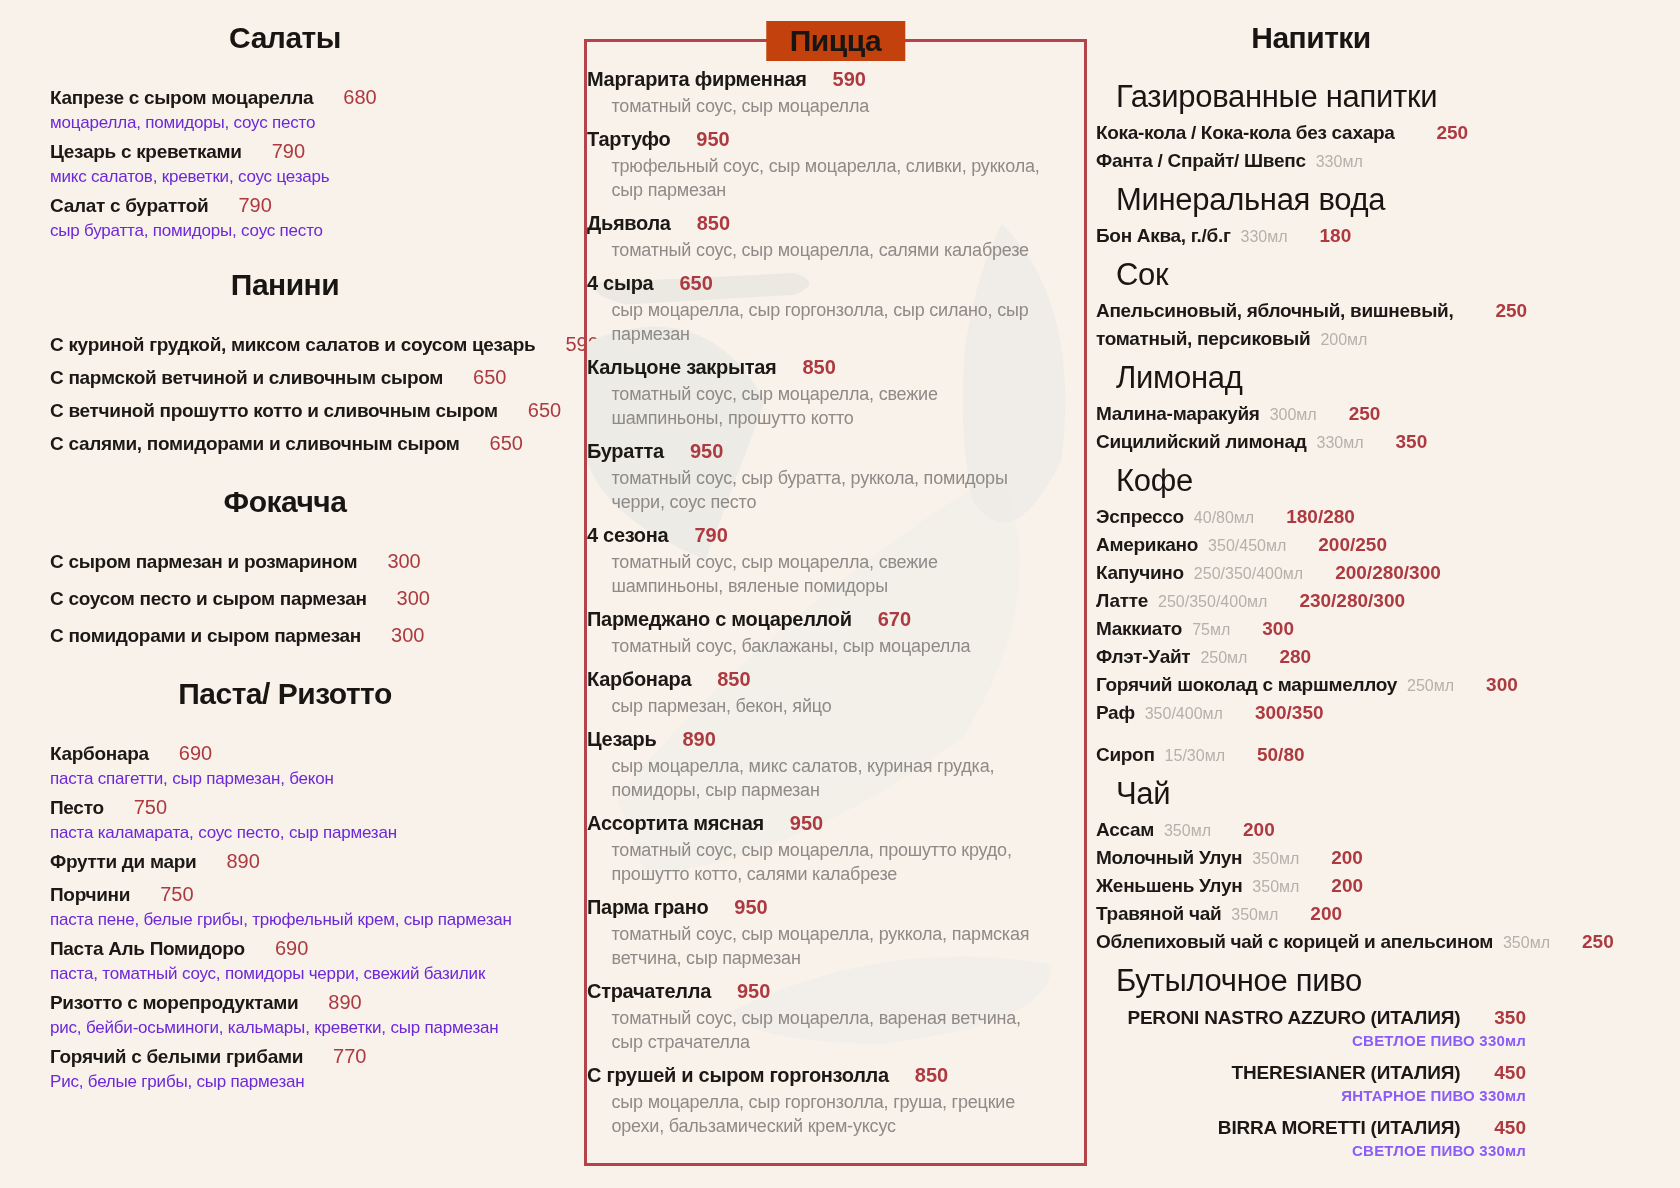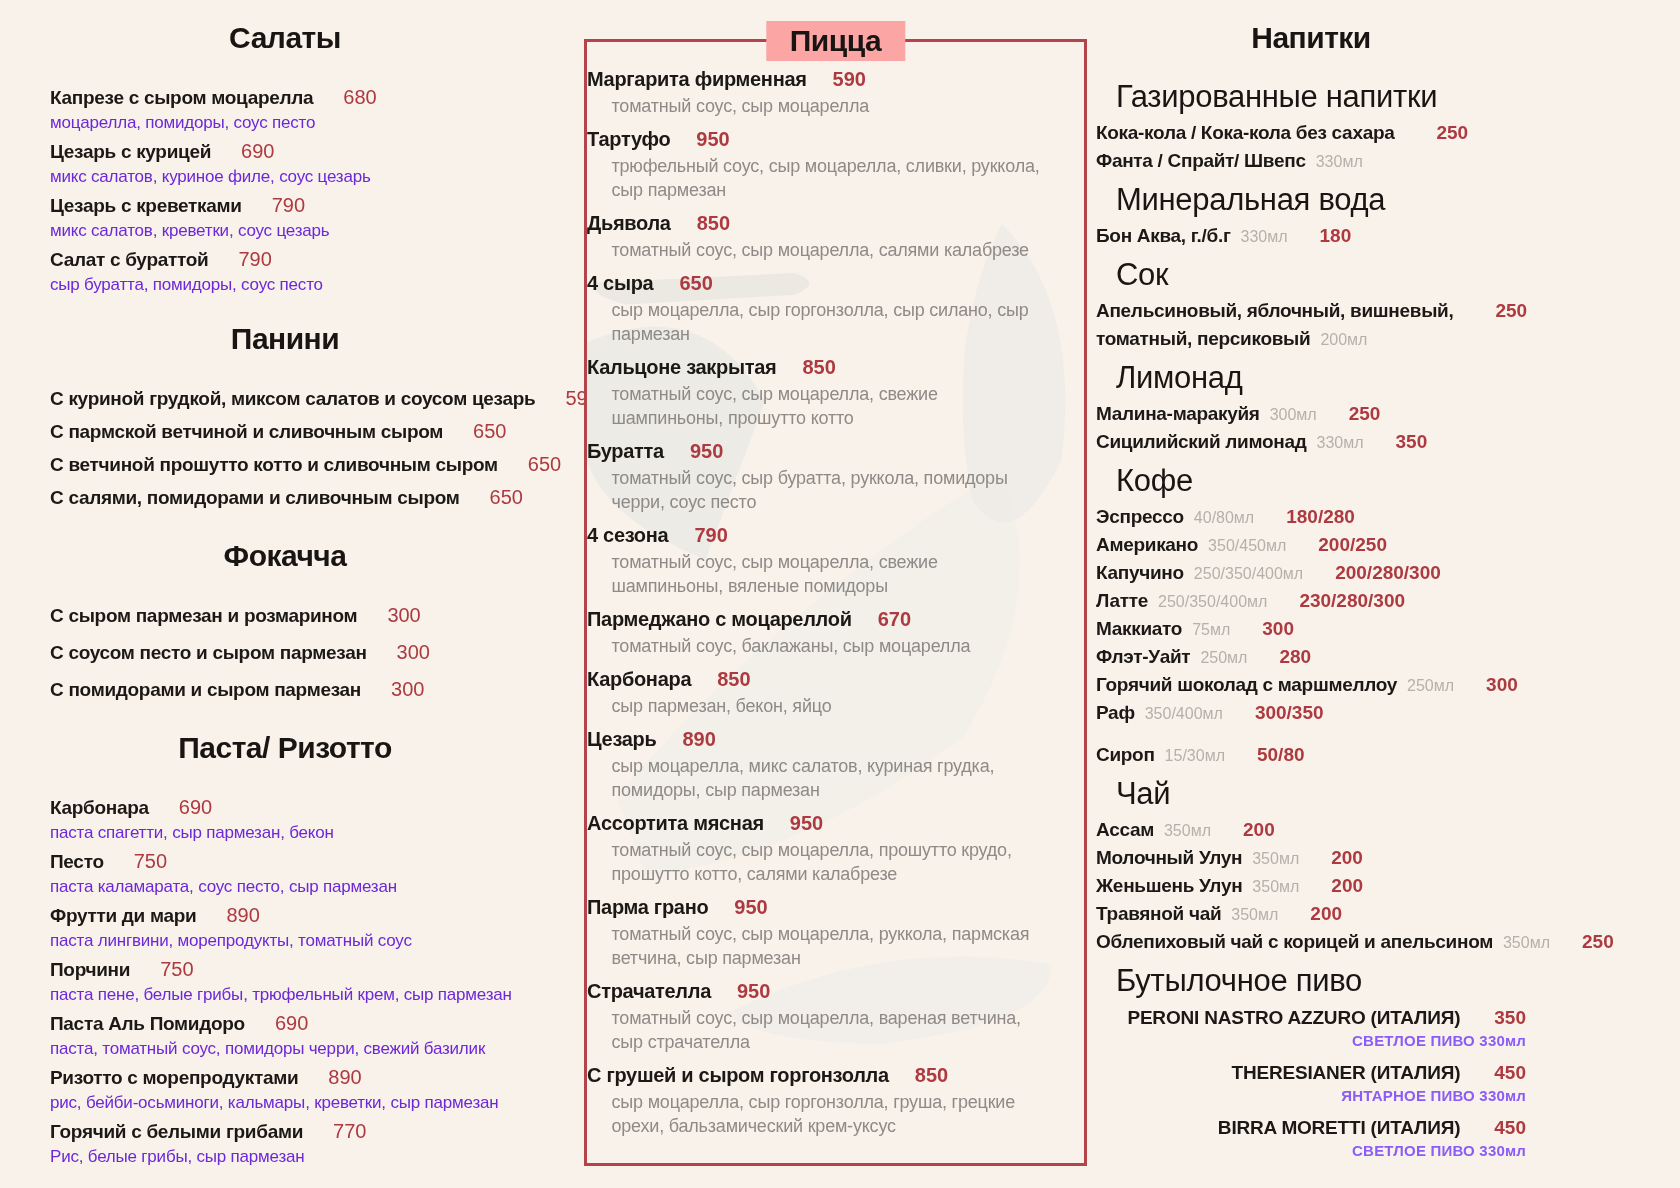--- a/index.html
+++ b/index.html
@@ -19,21 +19,21 @@
   .pizza-inner{position:relative;z-index:1;padding:24px 8px 0 0;text-align:left;}
   .watermark{position:absolute;left:0;top:0;width:100%;height:100%;z-index:0;pointer-events:none;}
 
   .sec-title{
     font-size:30px;font-weight:700;text-align:center;line-height:36px;
     letter-spacing:-0.5px;margin:26px 0 28px 0;color:#181512;
   }
   .sec-title.first{margin-top:0;}
   .pizza-title{
     position:absolute;top:-21px;left:50%;transform:translateX(-50%);
-    background:#fca5a5;padding:0 24px;font-size:30px;font-weight:700;
+    background:#c2410c;padding:0 24px;font-size:30px;font-weight:700;
     line-height:40px;letter-spacing:-0.5px;white-space:nowrap;color:#181512;z-index:2;
   }
 
   
   .mi{margin-bottom:5px;}
   .mi .line{white-space:nowrap;line-height:27px;}
   .mi-name{font-size:19px;font-weight:700;letter-spacing:-0.3px;color:#1b1816;}
   .mi-price{font-size:20px;font-weight:400;color:#ad3a40;margin-left:30px;}
   .mi-desc{font-size:17px;line-height:21px;color:#6d28d9;letter-spacing:-0.2px;}
   .mi.gap-b{margin-bottom:9px;}
@@ -69,24 +69,20 @@
 
 <div class="col-left">
 
   <div>
     <div class="sec-title first">Салаты</div>
     <div class="mi">
       <div class="line"><span class="mi-name">Капрезе с сыром моцарелла</span><span class="mi-price">680</span></div>
       <div class="mi-desc">моцарелла, помидоры, соус песто</div>
     </div>
     <div class="mi">
-      <div class="line"><span class="mi-name">Цезарь с курицей</span><span class="mi-price">690</span></div>
-      <div class="mi-desc">микс салатов, куриное филе, соус цезарь</div>
-    </div>
-    <div class="mi">
       <div class="line"><span class="mi-name">Цезарь с креветками</span><span class="mi-price">790</span></div>
       <div class="mi-desc">микс салатов, креветки, соус цезарь</div>
     </div>
     <div class="mi">
       <div class="line"><span class="mi-name">Салат с бураттой</span><span class="mi-price">790</span></div>
       <div class="mi-desc">сыр буратта, помидоры, соус песто</div>
     </div>
   </div>
 
   <div>
@@ -123,21 +119,20 @@
     <div class="mi">
       <div class="line"><span class="mi-name">Карбонара</span><span class="mi-price">690</span></div>
       <div class="mi-desc">паста спагетти, сыр пармезан, бекон</div>
     </div>
     <div class="mi">
       <div class="line"><span class="mi-name">Песто</span><span class="mi-price">750</span></div>
       <div class="mi-desc">паста каламарата, соус песто, сыр пармезан</div>
     </div>
     <div class="mi">
       <div class="line"><span class="mi-name">Фрутти ди мари</span><span class="mi-price">890</span></div>
-      <div class="mi-desc">паста лингвини, морепродукты, томатный соус</div>
     </div>
     <div class="mi">
       <div class="line"><span class="mi-name">Порчини</span><span class="mi-price">750</span></div>
       <div class="mi-desc">паста пене, белые грибы, трюфельный крем, сыр пармезан</div>
     </div>
     <div class="mi">
       <div class="line"><span class="mi-name">Паста Аль Помидоро</span><span class="mi-price">690</span></div>
       <div class="mi-desc">паста, томатный соус, помидоры черри, свежий базилик</div>
     </div>
     <div class="mi">

